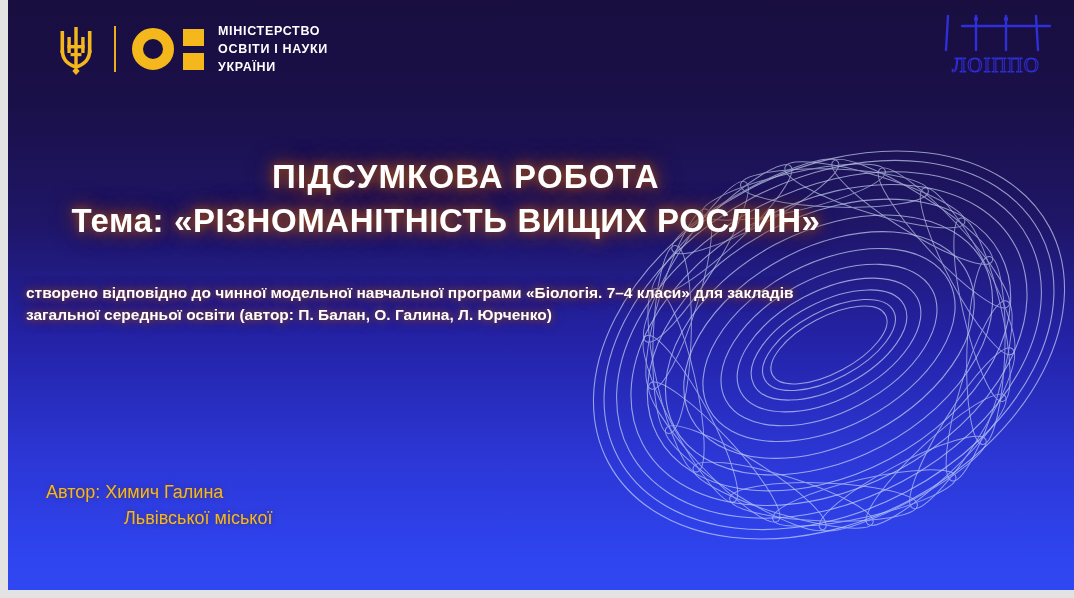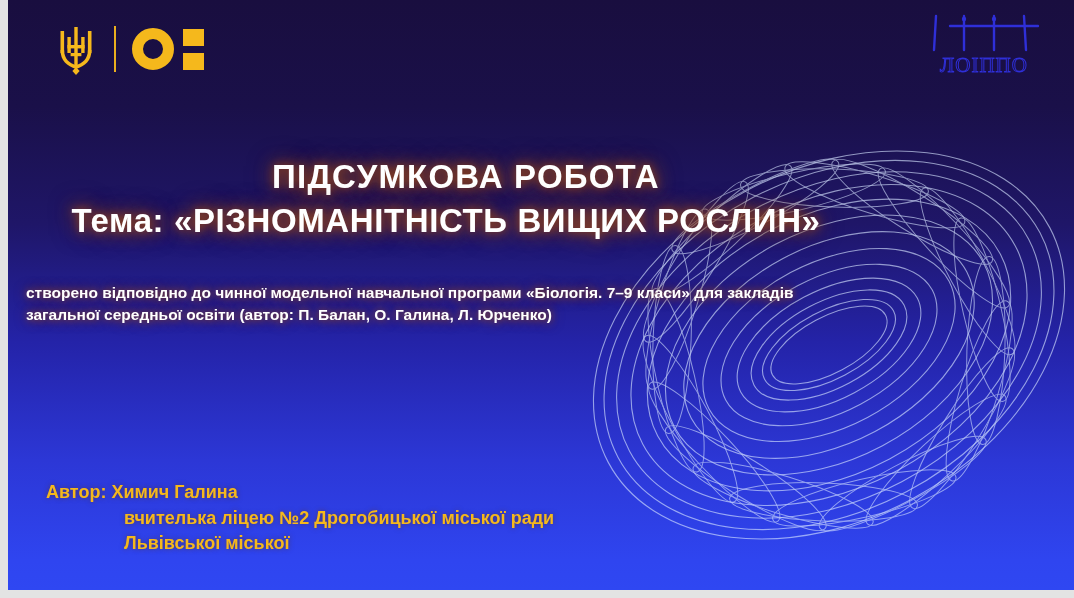--- a/index.html
+++ b/index.html
@@ -80,21 +80,21 @@
   .mon-text {
     color: #ffffff;
     font-size: 12.5px;
     font-weight: bold;
     line-height: 1.45;
     letter-spacing: 0.7px;
   }
 
   .loippo-logo {
     position: absolute;
-    right: 30px;
+    right: 18px;
     top: 10px;
     width: 120px;
     height: 76px;
     color: #2a2ad8;
   }
   .loippo-logo svg { width: 100%; height: 100%; display: block; }
 
   
   .title-block {
     position: absolute;
@@ -148,21 +148,21 @@
 
   
   .author-block {
     position: absolute;
     left: 38px;
     top: 480px;
   }
   .author-line {
     color: #F5B81C;
     font-size: 18px;
-    font-weight: bold;
+    font-weight: normal;
     line-height: 1.42;
     white-space: nowrap;
     text-shadow: 0 0 5px rgba(90, 45, 15, 0.55);
   }
   .author-line.indent { padding-left: 78px; }
 </style>
 </head>
 <body>
 
 <div class="slide-frame">
@@ -284,20 +284,25 @@
         </svg>
       </span>
       <span class="logo-divider"></span>
       <span class="mon-mark">
         <span class="mon-ring"></span>
         <span class="mon-bars">
           <span class="mon-bar"></span>
           <span class="mon-bar"></span>
         </span>
       </span>
+      <span class="mon-text">
+        <div>МІНІСТЕРСТВО</div>
+        <div>ОСВІТИ І НАУКИ</div>
+        <div>УКРАЇНИ</div>
+      </span>
     </div>
 
     <div class="loippo-logo">
       <svg viewBox="0 0 120 76" xmlns="http://www.w3.org/2000/svg" aria-hidden="true">
         <g stroke="#2f2fd8" stroke-width="2.4" fill="none" stroke-linecap="round">
           <line x1="12" y1="6" x2="10" y2="40"></line>
           <line x1="40" y1="6" x2="40" y2="40"></line>
           <line x1="70" y1="6" x2="70" y2="40"></line>
           <line x1="100" y1="6" x2="102" y2="40"></line>
           <line x1="26" y1="16" x2="114" y2="16"></line>
@@ -307,25 +312,24 @@
         <text x="60" y="62" text-anchor="middle" font-family="Liberation Serif, serif" font-size="21" letter-spacing="1" fill="none" stroke="#2f2fd8" stroke-width="1">ЛОІППО</text>
       </svg>
     </div>
 
     <div class="title-block">
       <h1 class="title-main">ПІДСУМКОВА  РОБОТА</h1>
       <h2 class="title-sub">Тема: «РІЗНОМАНІТНІСТЬ ВИЩИХ РОСЛИН»</h2>
     </div>
 
     <div class="body-block">
-      <p class="para">створено відповідно до чинної модельної навчальної програми «Біологія. 7–9 класи» для закладів</p>
+      <p class="para">створено відповідно до чинної модельної навчальної програми «Біологія. 7–4 класи» для закладів</p>
       <p class="para">загальної середньої освіти  (автор: П. Балан, О. Галина, Л. Юрченко)</p>
       <div class="para-gap"></div>
     </div>
 
     <div class="author-block">
       <div class="author-line">Автор: Химич Галина</div>
-      <div class="author-line indent">вчителька ліцею №2 Дрогобицької міської ради</div>
       <div class="author-line indent">Львівської міської</div>
     </div>
 
   </div>
 </div>
 
 </body></html>

